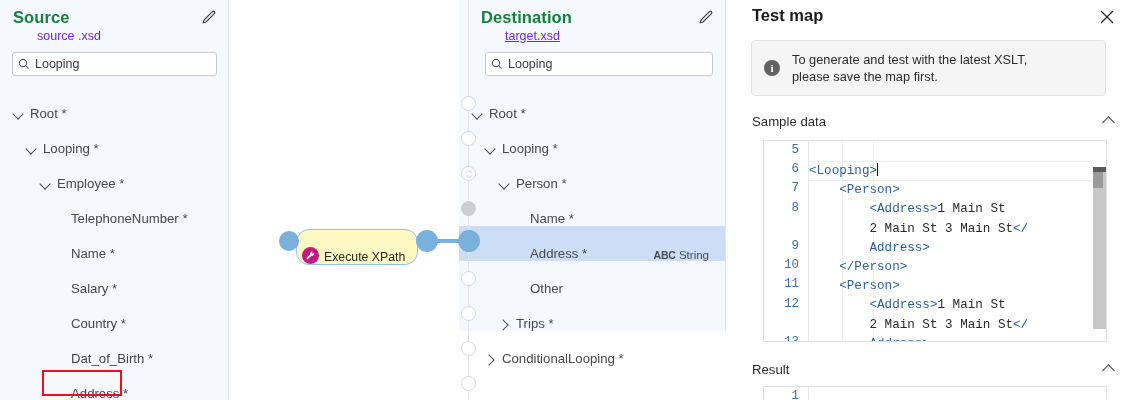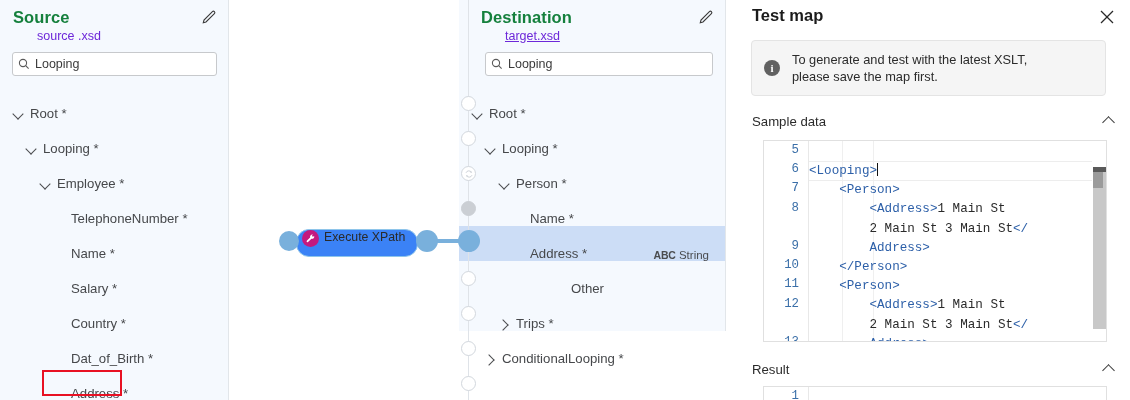--- a/index.html
+++ b/index.html
@@ -121,23 +121,23 @@
   .handle.loop svg { position:absolute; left:2px; top:2px; }
 
   
   .canvas {
     position: absolute; left: 230px; top: 0;
     width: 229px; height: 400px;
     background: #ffffff;
   }
   .func-node {
     position: absolute; left: 66px; top: 229px;
-    height: 28px;
-    display: flex; align-items: flex-start;
-    background: #3b82f6;
+    height: 36px;
+    display: flex; align-items: flex-end;
+    background: #fef9c3;
     border: 1.4px solid #8EC5EA;
     border-radius: 13px;
     padding: 0 12px 0 5px;
     box-sizing: border-box;
     cursor: pointer;
     z-index: 4;
   }
   .func-ico {
     width: 17px; height: 17px; border-radius: 50%;
     background: #C4197F;
@@ -421,21 +421,21 @@
         </div>
         <div class="trow" style="padding-left: 54px;">
           <span class="chev none"></span>
           <span class="tlabel">Name *</span>
         </div>
         <div class="trow sel" style="padding-left: 54px;">
           <span class="chev none"></span>
           <span class="tlabel">Address *</span>
           <span class="ttype"><b>ABC</b> String</span>
         </div>
-        <div class="trow" style="padding-left: 54px; gap: 41px;">
+        <div class="trow" style="padding-left: 54px;">
           <span class="chev none"></span>
           <span class="tlabel">Other</span>
         </div>
         <div class="trow" style="padding-left: 40px;">
           <span class="chev right"></span>
           <span class="tlabel">Trips *</span>
         </div>
         <div class="trow" style="padding-left: 26px;">
           <span class="chev right"></span>
           <span class="tlabel">ConditionalLooping *</span>

